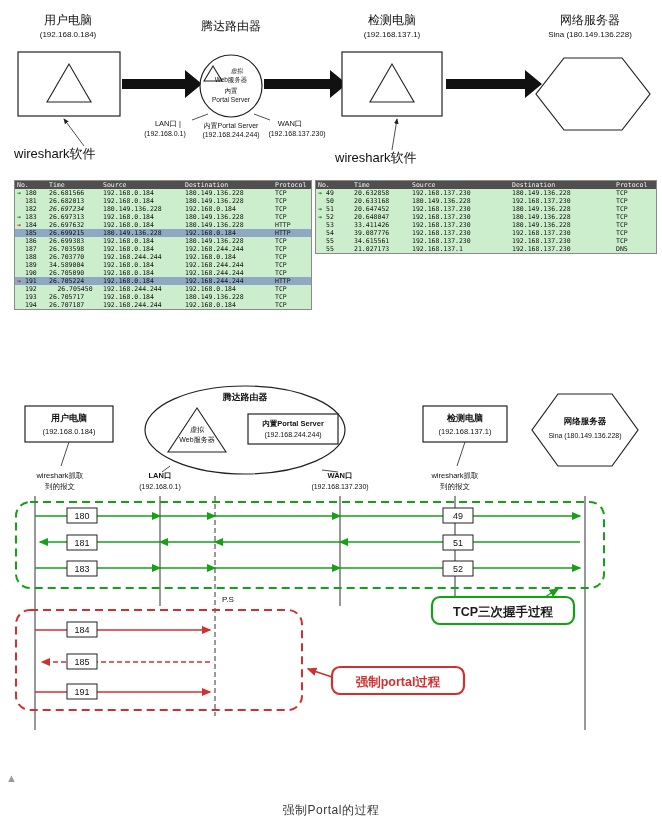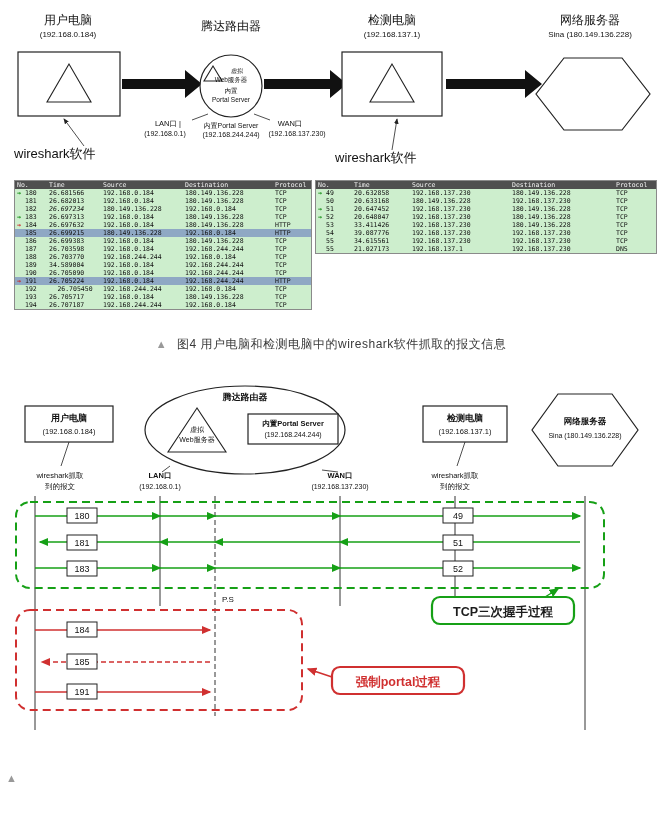--- a/index.html
+++ b/index.html
@@ -277,23 +277,20 @@
       </div>
       <div class="cap-row">
         <span class="cap-col" style="width: 36px;"><span class="cap-ic"></span>55</span>
         <span class="cap-col" style="width: 58px;">21.027173</span>
         <span class="cap-col" style="width: 100px;">192.168.137.1</span>
         <span class="cap-col" style="width: 104px;">192.168.137.230</span>
         <span class="cap-col" style="width: 42px;">DNS</span>
       </div>
     </div>
 
-  <div class="caption" style="top:336px;">
-    <span class="cap-marker">▲</span><span>图4 用户电脑和检测电脑中的wireshark软件抓取的报文信息</span>
-  </div>
 
   <svg class="abs" style="left:0;top:378px" width="662" height="362" viewBox="0 0 662 362">
     <defs>
       <marker id="gah" markerWidth="9" markerHeight="9" refX="6" refY="3" orient="auto">
         <path d="M0,0L7,3L0,6Z" fill="#16a016"></path>
       </marker>
       <marker id="rah" markerWidth="9" markerHeight="9" refX="6" refY="3" orient="auto">
         <path d="M0,0L7,3L0,6Z" fill="#d03030"></path>
       </marker>
       <marker id="bk2" markerWidth="9" markerHeight="9" refX="6" refY="3" orient="auto">
@@ -379,14 +376,15 @@
     <text x="82" y="287" text-anchor="middle" class="pnum">185</text>
     <rect x="67" y="306" width="30" height="15" class="pbox"></rect>
     <text x="82" y="317" text-anchor="middle" class="pnum">191</text>
 
     <line x1="332" y1="299" x2="308" y2="291" class="rarrow" marker-end="url(#rah)"></line>
     <rect x="332" y="289" width="132" height="27" rx="8" class="rlabel"></rect>
     <text x="398" y="308" text-anchor="middle" class="rtext">强制portal过程</text>
   </svg>
 
   <span class="cap5-marker">▲</span>
+  <div class="caption" style="top:802px;">强制Portal的过程</div>
 
 </div>
 
 </body></html>

